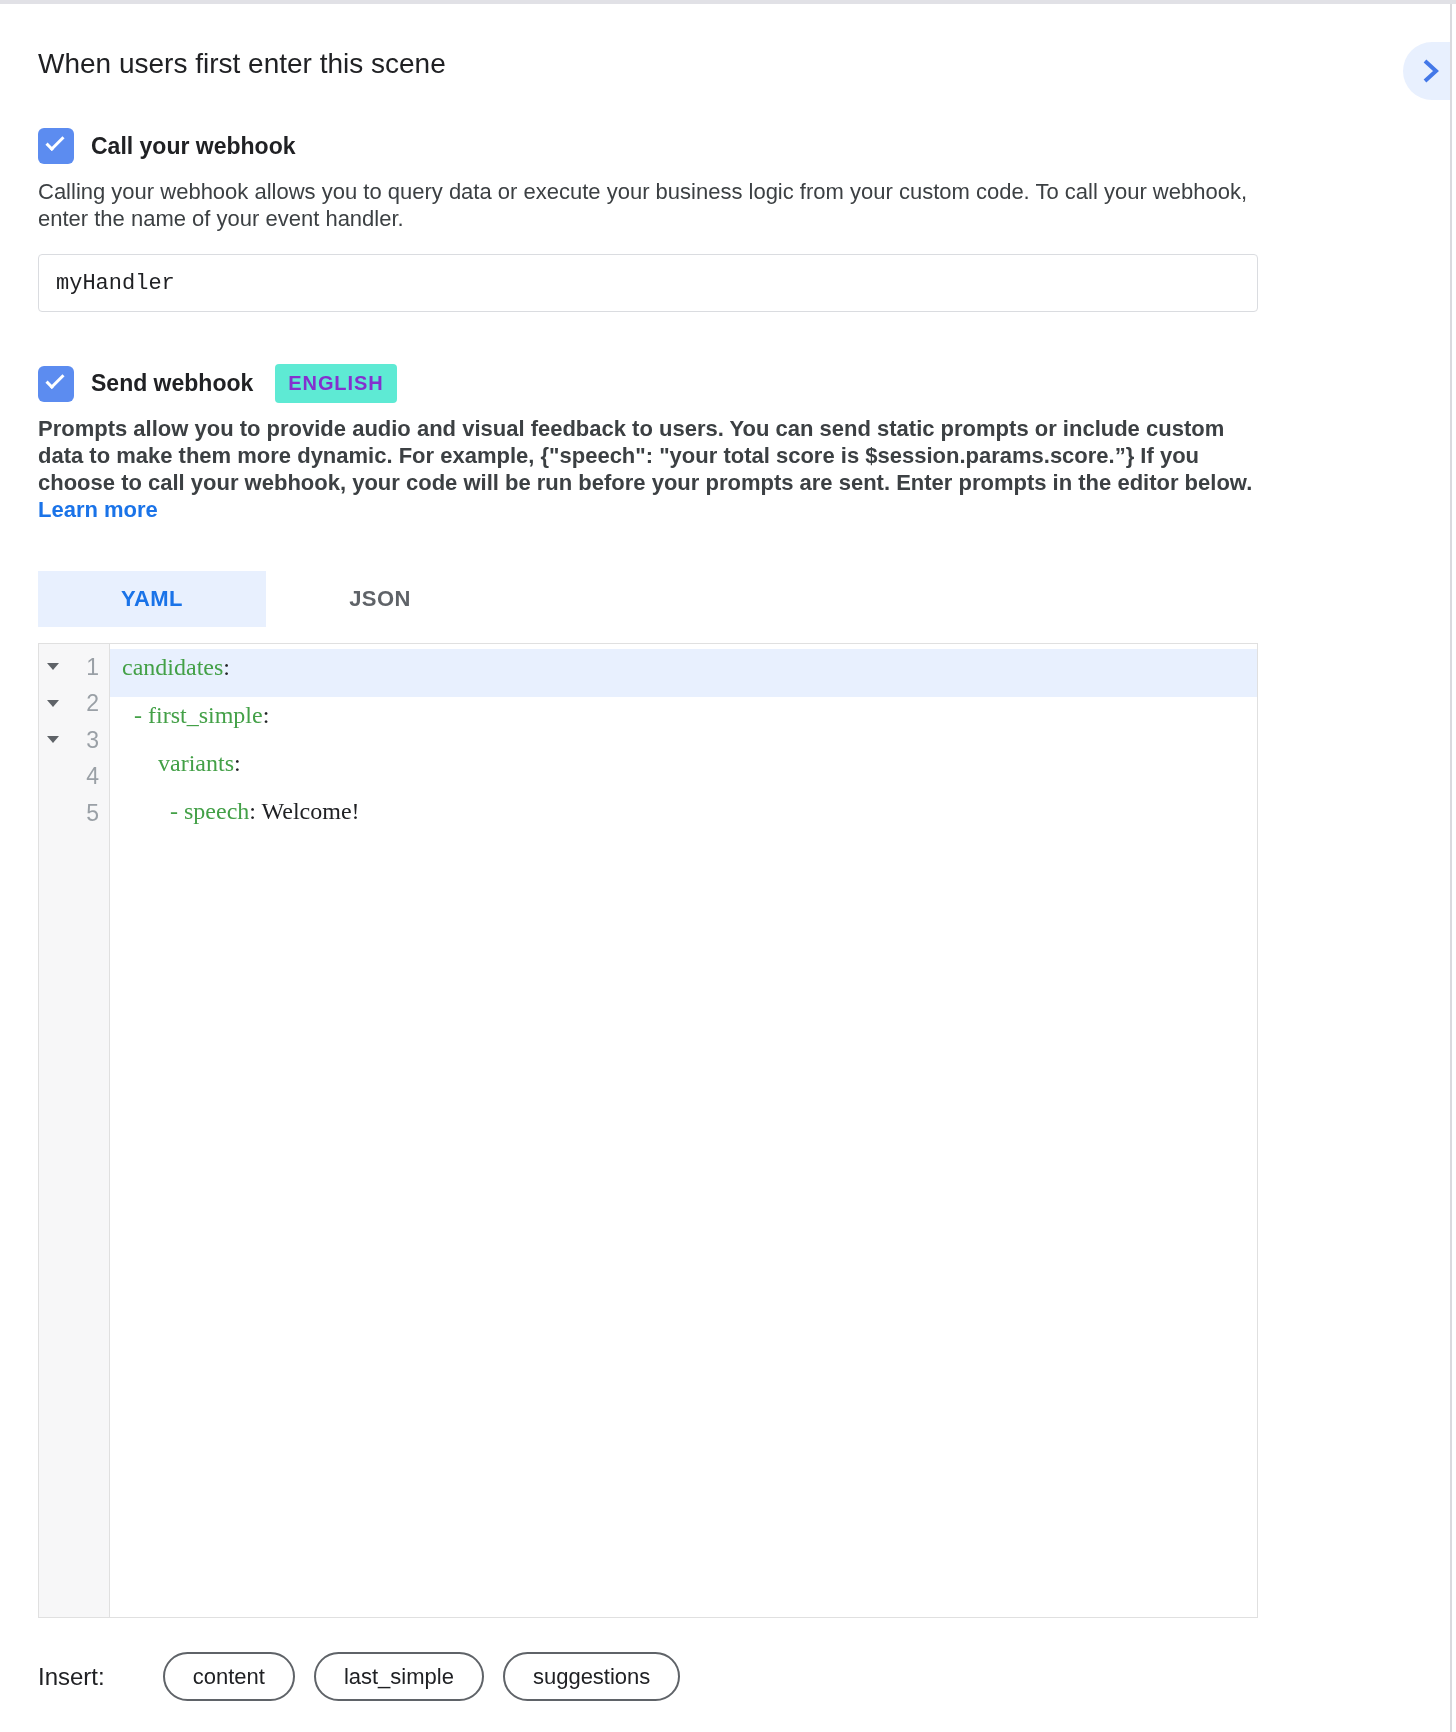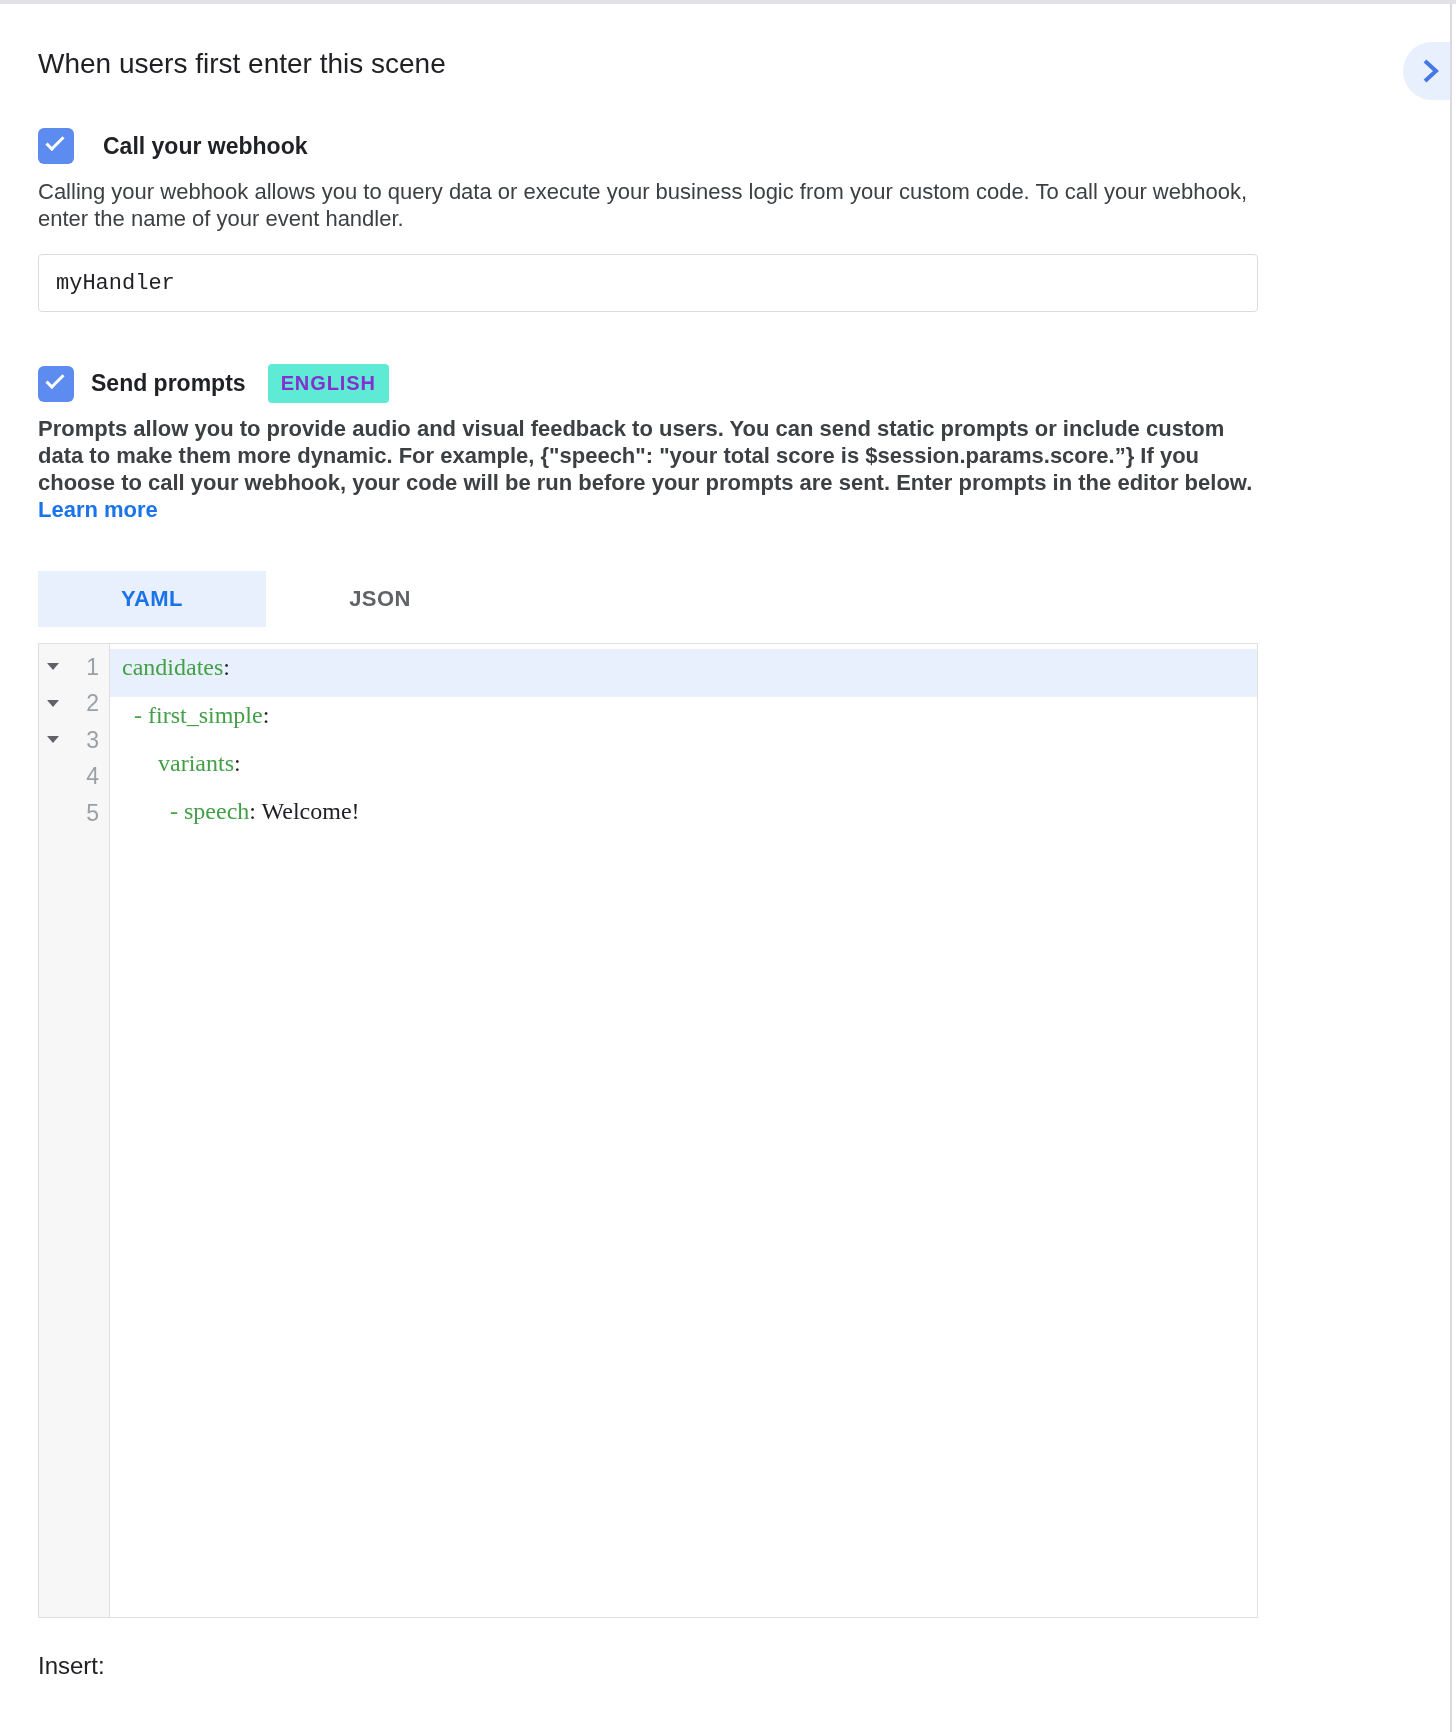--- a/index.html
+++ b/index.html
@@ -22,21 +22,21 @@
 
   
   .collapse-pill {
     position:absolute; top:38px; right:0; width:47px; height:58px;
     background:#e8f0fe; border-radius:29px 0 0 29px;
     display:flex; align-items:center; justify-content:center; cursor:pointer;
   }
   .collapse-pill svg { margin-left:6px; }
 
   .checkbox-row { display:flex; align-items:center; }
-  .row-webhook { margin-top:48px;gap:12px; }
+  .row-webhook { margin-top:48px; }
   .row-prompts { margin-top:52px; }
   .checkbox {
     width:36px; height:36px; border-radius:6px; background:#5c8cf0;
     position:relative; flex:none; cursor:pointer; display:inline-block;
   }
   .check-icon {
     position:absolute; left:8px; top:9px; width:18px; height:9px;
     border-left:3.5px solid #fff; border-bottom:3.5px solid #fff;
     transform:rotate(-45deg);
   }
@@ -125,21 +125,21 @@
     </div>
 
     <p class="desc">Calling your webhook allows you to query data or execute your business logic from your custom code. To call your webhook, enter the name of your event handler.</p>
 
     <input class="handler-input" type="text" value="myHandler" style="">
 
     <div class="checkbox-row row-prompts">
       <span class="checkbox">
         <span class="check-icon"></span>
       </span>
-      <span class="checkbox-label">Send prompts</span>
+      <span class="checkbox-label">Send webhook</span>
       <span class="badge">ENGLISH</span>
     </div>
 
     <p class="desc desc2"><span>Prompts allow you to provide audio and visual feedback to users. You can send static prompts or include custom data to make them more dynamic. For example, {"speech": "your total score is $session.params.score.”} If you choose to call your webhook, your code will be run before your prompts are sent. Enter prompts in the editor below.</span> <a class="link">Learn more</a></p>
 
     <div class="tabs">
         <div class="tab active">YAML</div>
         <div class="tab inactive">JSON</div>
       </div>
 
@@ -168,15 +168,20 @@
           <div class="code-line active"><span class="tok-key">candidates</span><span class="tok-text">:</span></div>
           <div class="code-line"><span class="tok-text">  </span><span class="tok-key">- first_simple</span><span class="tok-text">:</span></div>
           <div class="code-line"><span class="tok-text">      </span><span class="tok-key">variants</span><span class="tok-text">:</span></div>
           <div class="code-line"><span class="tok-text">        </span><span class="tok-key">- speech</span><span class="tok-text">: </span><span class="tok-text">Welcome!</span></div>
           <div class="code-line"></div>
         </div>
     </div>
 
     <div class="insert-row">
       <span class="insert-label">Insert:</span>
+      <span style="display:flex;">
+          <button class="chip">content</button>
+          <button class="chip">last_simple</button>
+          <button class="chip">suggestions</button>
+        </span>
     </div>
   </div>
 </div>
 
 </body></html>

